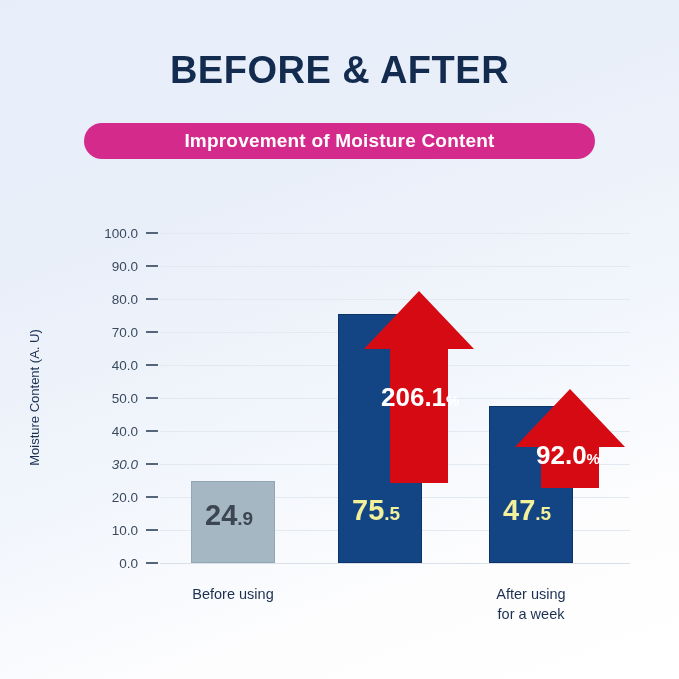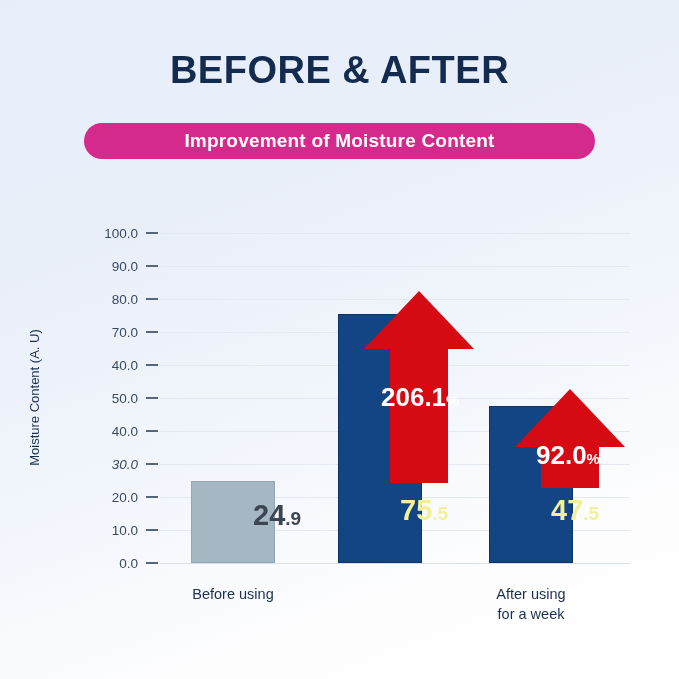--- a/index.html
+++ b/index.html
@@ -120,21 +120,20 @@
   .bar-blue {
     background: #134584;
     border: 1px solid #0d3468;
   }
 
   .bar-value {
     position: absolute;
     white-space: nowrap;
     font-weight: bold;
     line-height: 1;
-    margin-left: 48px;
   }
   .bar-value .whole { font-size: 29px; }
   .bar-value .frac  { font-size: 19px; }
   .value-gray { color: #3c4650; }
   .value-yellow { color: #f2f09a; }
 
   
   .arrow { position: absolute; }
   .arrow svg { display: block; }
 

